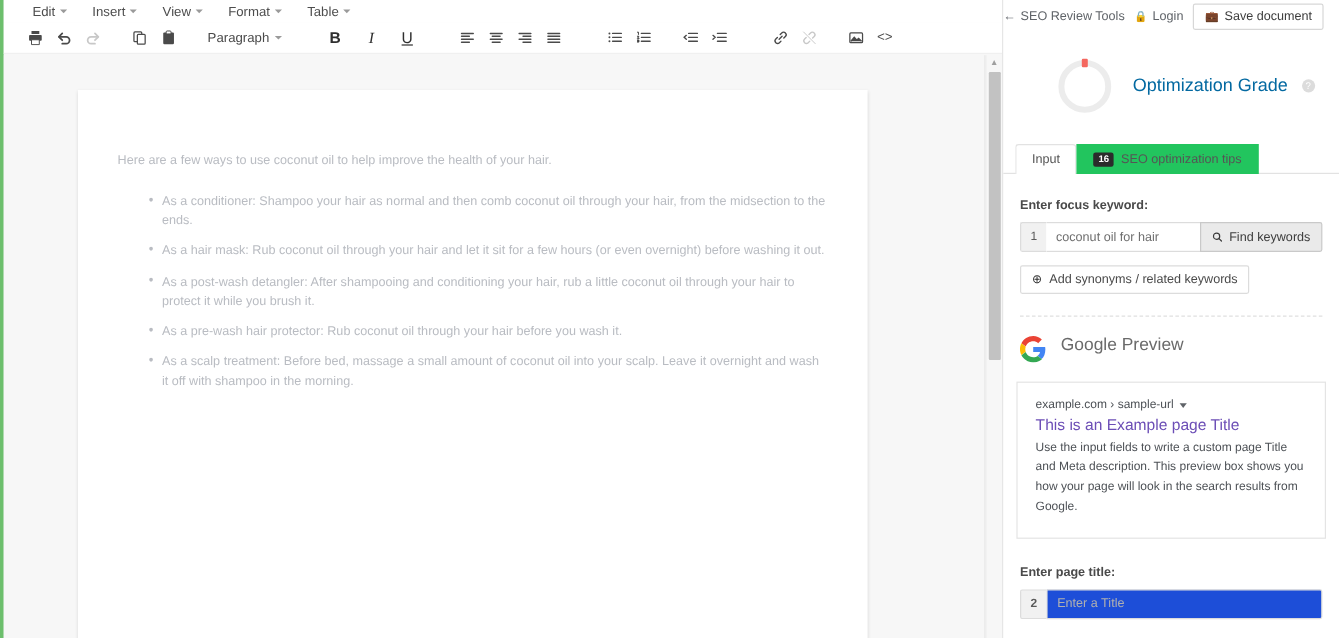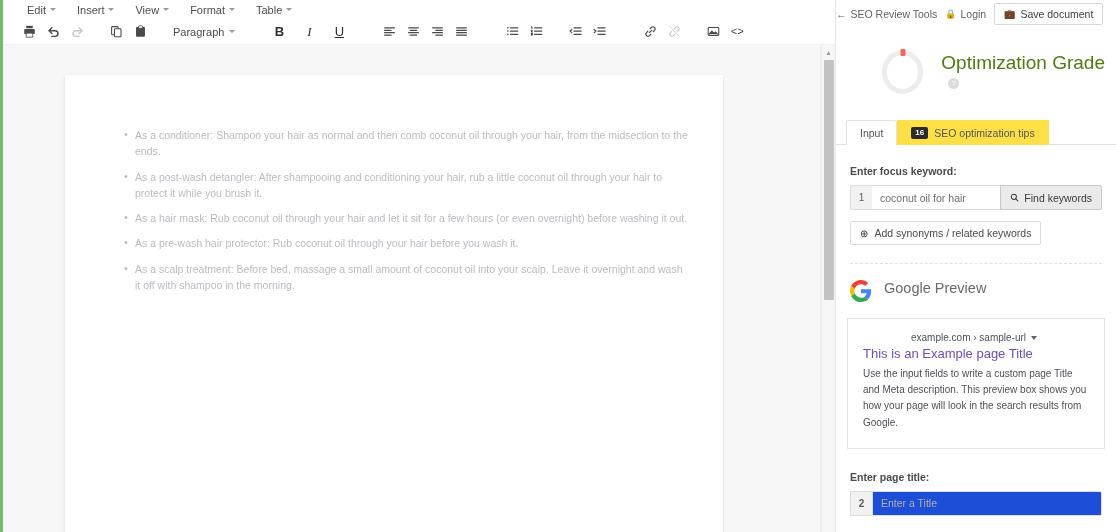--- a/index.html
+++ b/index.html
@@ -111,34 +111,34 @@
   }
   .gauge { position: relative; width: 44px; height: 44px; }
   .gauge .ring {
     position:absolute; inset:0; border-radius: 50%;
     border: 5px solid #ececec;
   }
   .gauge .tick {
     position: absolute; top: -1px; left: 50%; transform: translateX(-50%);
     width: 5px; height: 7px; background: #f4675f; border-radius: 1px;
   }
-  .grade-title { font-size: 19px; color: #4d7c0f; font-weight: 400; white-space: nowrap; }
+  .grade-title { font-size: 15px; color: #0369a1; font-weight: 400; white-space: nowrap; }
   .qmark {
     width: 11px; height: 11px; border-radius: 50%; background: #dcdcdc; color:#fff;
     font-size: 8px; display:inline-flex; align-items:center; justify-content:center;
     margin-left: 7px; vertical-align: middle; cursor: pointer;
   }
 
   .tabs {
     display: flex; align-items: flex-end; border-bottom: 1px solid #e2e2e2;
     padding-left: 10px; height: 28px;
   }
   .tab {
     font-size: 10.5px; color: #555; padding: 6px 13px 6px 13px;
-    background: #fde047; cursor: pointer; white-space: nowrap;
+    background: #22c55e; cursor: pointer; white-space: nowrap;
     display: flex; align-items: center; gap: 6px;
     border: 1px solid transparent; border-bottom: none; position: relative; top: 1px;
   }
   .tab.active { border-color: #e2e2e2; border-radius: 3px 3px 0 0; background: #fff; }
   .badge {
     background: #2b2b2b; color: #fff; font-size: 8px; font-weight: bold;
     border-radius: 2px; padding: 2px 4px; line-height: 1;
   }
 
   .section { padding: 20px 14px 0 14px; }
@@ -173,21 +173,21 @@
   }
 
   .gp-head { display: flex; gap: 12px; padding: 16px 0 0 14px; }
   .g-logo { width: 22px; height: 22px; position: relative; }
   .gp-title { font-size: 14.5px; color: #6a6a6a; }
 
   .gp-box {
     margin: 16px 11px 0 11px; border: 1px solid #e4e4e4; background: #fff;
     padding: 13px 15px 17px 15px;
   }
-  .gp-url { font-size: 10px; color: #4d5156; display:flex; align-items:center; gap:5px; margin-bottom: 3px; margin-left: 48px; }
+  .gp-url { font-size: 10px; color: #4d5156; display:flex; align-items:center; gap:5px; margin-bottom: 3px; }
   .gp-url .caret-d { width: 0; height: 0; border-left:3px solid transparent; border-right:3px solid transparent;
                      border-top: 4px solid #5f6368; }
   .gp-link { font-size: 13px; color: #6c4eb6; margin-bottom: 5px; cursor: pointer; }
   .gp-desc { font-size: 10px; color: #4d5156; line-height: 1.62; }
 
   .bottom-sec { padding: 22px 14px 0 14px; }
   .title-row { display:flex; align-items:stretch; height: 25px; }
   .title-num {
     width: 22px; background: #f1f1f1; border: 1px solid #dcdcdc; border-right: none;
     display:flex; align-items:center; justify-content:center;
@@ -346,24 +346,25 @@
           </svg>
       </div>
       <div class="tb">
         <span style="font-size:11px;font-family:'Liberation Mono',monospace;">&lt;&gt;</span>
       </div>
     </div>
 
     <div class="canvas">
       <div class="page">
         <div class="doc-body">
+          <p class="doc-p">Here are a few ways to use coconut oil to help improve the health of your hair.</p>
           <ul class="doc-ul">
             <li class="doc-li">As a conditioner: Shampoo your hair as normal and then comb coconut oil through your hair, from the midsection to the ends.</li>
+            <li class="doc-li">As a hair mask: Rub coconut oil through your hair and let it sit for a few hours (or even overnight) before washing it out.</li>
             <li class="doc-li">As a post-wash detangler: After shampooing and conditioning your hair, rub a little coconut oil through your hair to protect it while you brush it.</li>
-            <li class="doc-li">As a hair mask: Rub coconut oil through your hair and let it sit for a few hours (or even overnight) before washing it out.</li>
             <li class="doc-li">As a pre-wash hair protector: Rub coconut oil through your hair before you wash it.</li>
             <li class="doc-li">As a scalp treatment: Before bed, massage a small amount of coconut oil into your scalp. Leave it overnight and wash it off with shampoo in the morning.</li>
           </ul>
         </div>
       </div>
     </div>
 
     <div class="vline"></div>
     <div class="scrollbar">
       <div class="arrow">▲</div>

